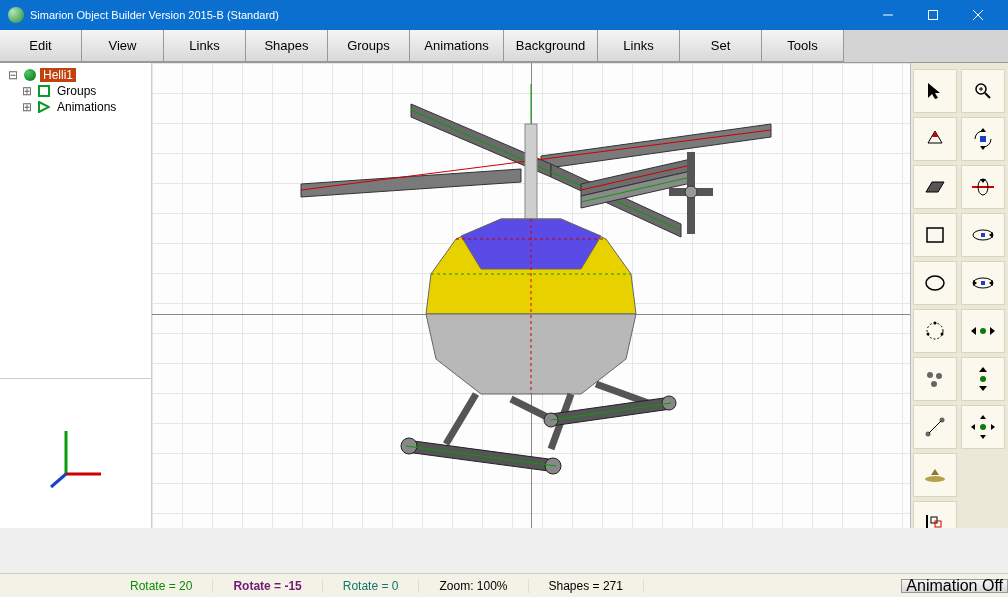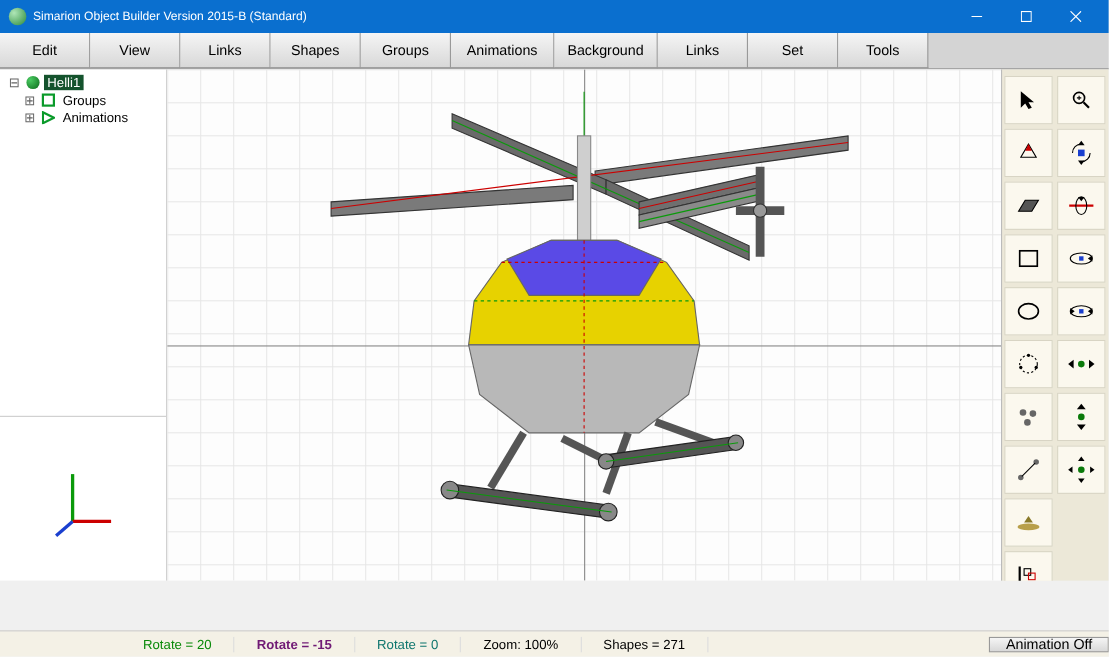--- a/index.html
+++ b/index.html
@@ -14,39 +14,39 @@
 .menu-item { flex: none; padding: 8px 0; text-align: center; font-size: 13px; background: linear-gradient(#f5f5f5,#d8d8d8); border: 1px solid #999; border-top: none; border-left: none; cursor: pointer; }
 
 .main { flex: 1; display: flex; overflow: hidden; }
 
 .side { width: 152px; background: #fff; border-right: 1px solid #ccc; display: flex; flex-direction: column; }
 .tree { padding: 4px 6px; font-size: 12px; flex: 1; }
 .tree-row { display: flex; align-items: center; gap: 4px; padding: 1px 0; cursor: pointer; }
 .tree-indent { width: 14px; display: inline-block; text-align: center; color: #666; }
 .tree-ico { width: 12px; height: 12px; display: inline-block; }
 .tree-label { padding: 0 3px; }
-.tree-label.sel { background: #14532d; color: #fff; }
+.tree-label.sel { background: #c2410c; color: #fff; }
 
 .axis-preview { height: 150px; border-top: 1px solid #ccc; display: flex; align-items: center; justify-content: center; }
 
 .viewport { flex: 1; position: relative; background: #fdfdfd; overflow: hidden; }
 .gridbg { position: absolute; inset: 0; background-image:
   linear-gradient(#e6e6e6 1px, transparent 1px),
   linear-gradient(90deg, #e6e6e6 1px, transparent 1px);
   background-size: 30px 30px; }
 .axis-line { position: absolute; background: #aaa; }
 .heli { position: absolute; left: 50%; top: 48%; transform: translate(-50%,-50%); }
 
 .toolpanel { width: 98px; background: #ece8d8; border-left: 1px solid #bbb; display: flex; flex-direction: column; padding-top: 4px; }
 .tool-row { display: flex; }
 .tool-btn { width: 44px; height: 44px; margin: 2px; background: #fbf8ee; border: 1px solid #d8d4c4; display: flex; align-items: center; justify-content: center; cursor: pointer; }
 
 .statusbar { height: 24px; background: #f4f1e6; border-top: 1px solid #ccc; display: flex; align-items: center; font-size: 12px; margin-top: 45px; }
 .status-cell { padding: 0 20px; border-right: 1px solid #ddd; }
-.status-anim { margin-left: auto; padding: 2px 14px; background: linear-gradient(#f5f5f5,#d8d8d8); border: 1px solid #999; cursor: pointer; font-size: 13px; height: 14px; display:flex; align-items:center; }
+.status-anim { margin-left: auto; padding: 2px 4px; background: linear-gradient(#f5f5f5,#d8d8d8); border: 1px solid #999; cursor: pointer; font-size: 16px; height: 14px; display:flex; align-items:center; }
 </style>
 </head>
 <body>
 
 <div class="titlebar">
   <div class="app-icon"></div>
   <span>Simarion Object Builder Version 2015-B (Standard)</span>
   <div class="spacer"></div>
   <div class="winbtn">
     <svg width="10" height="10">

